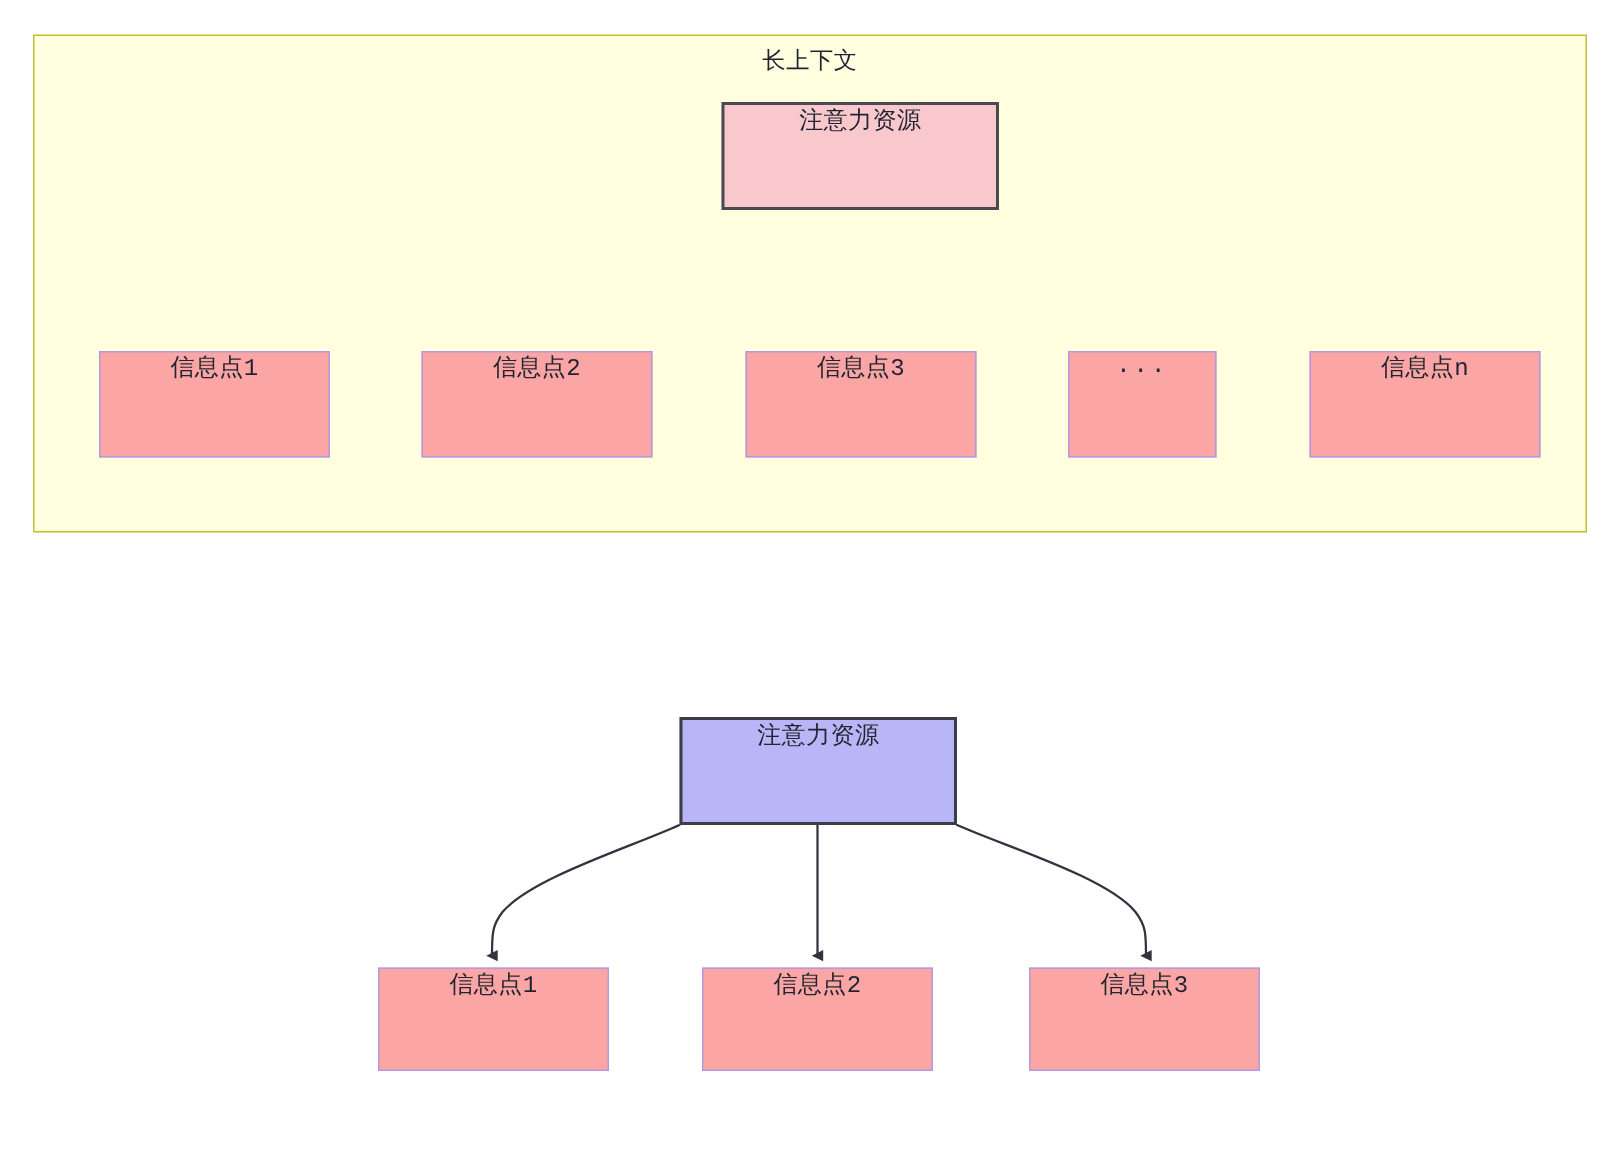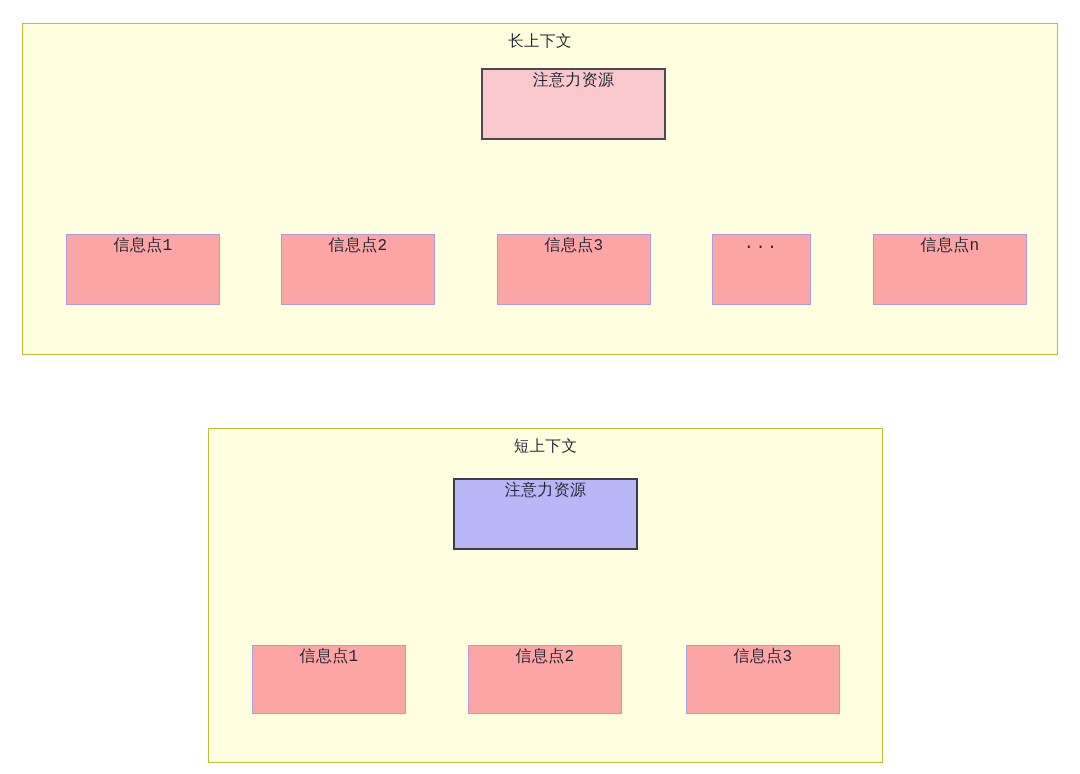--- a/index.html
+++ b/index.html
@@ -160,23 +160,20 @@
   </div>
 
   <div class="node node-info" id="info-l-4">
     <span class="ellipsis-label">...</span>
   </div>
 
   <div class="node node-info" id="info-l-5">
     <span>信息点n</span>
   </div>
 
-  <div class="context-box" id="context-short">
-    <div class="context-title">短上下文</div>
-  </div>
 
   <div class="node node-attention-short" id="attn-short">
     <span>注意力资源</span>
   </div>
 
   <div class="node node-info" id="info-s-1">
     <span>信息点1</span>
   </div>
 
   <div class="node node-info" id="info-s-2">

